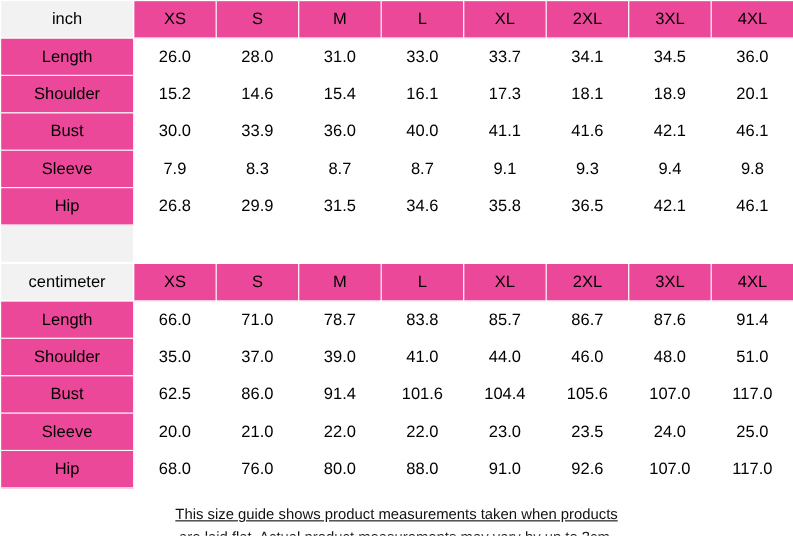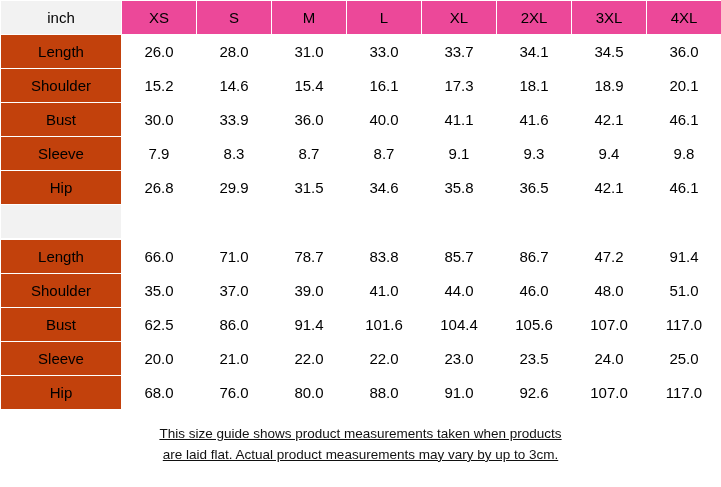--- a/index.html
+++ b/index.html
@@ -41,21 +41,21 @@
   }
   table.size-table td.head-unit {
     background: #f2f2f2;
     font-size: 15px;
   }
   table.size-table td.head-size {
     background: #ec4899;
     font-size: 15px;
   }
   table.size-table td.rowlabel {
-    background: #c2410c;
+    background: #ec4899;
   }
   col.c0 { width: 121px; }
   col.cx { width: 75px; }
   .spacer-row td {
     height: 32px;
     background: #ffffff !important;
     border: 1px solid #ffffff;
   }
   .spacer-row td.label-cell {
     background: #f2f2f2 !important;
@@ -182,30 +182,41 @@
         <col class="cx">
         <col class="cx">
         <col class="cx">
         <col class="cx">
         <col class="cx">
         <col class="cx">
         <col class="cx">
         <col class="cx">
     </colgroup>
     <tbody>
+      <tr>
+        <td class="head-unit">centimeter</td>
+        <td class="head-size">XS</td>
+        <td class="head-size">S</td>
+        <td class="head-size">M</td>
+        <td class="head-size">L</td>
+        <td class="head-size">XL</td>
+        <td class="head-size">2XL</td>
+        <td class="head-size">3XL</td>
+        <td class="head-size">4XL</td>
+      </tr>
 
       <tr>
         <td class="rowlabel">Length</td>
         <td class="data">66.0</td>
         <td class="data">71.0</td>
         <td class="data">78.7</td>
         <td class="data">83.8</td>
         <td class="data">85.7</td>
         <td class="data">86.7</td>
-        <td class="data">47.2</td>
+        <td class="data">87.6</td>
         <td class="data">91.4</td>
       </tr>
 
       <tr>
         <td class="rowlabel">Shoulder</td>
         <td class="data">35.0</td>
         <td class="data">37.0</td>
         <td class="data">39.0</td>
         <td class="data">41.0</td>
         <td class="data">44.0</td>

